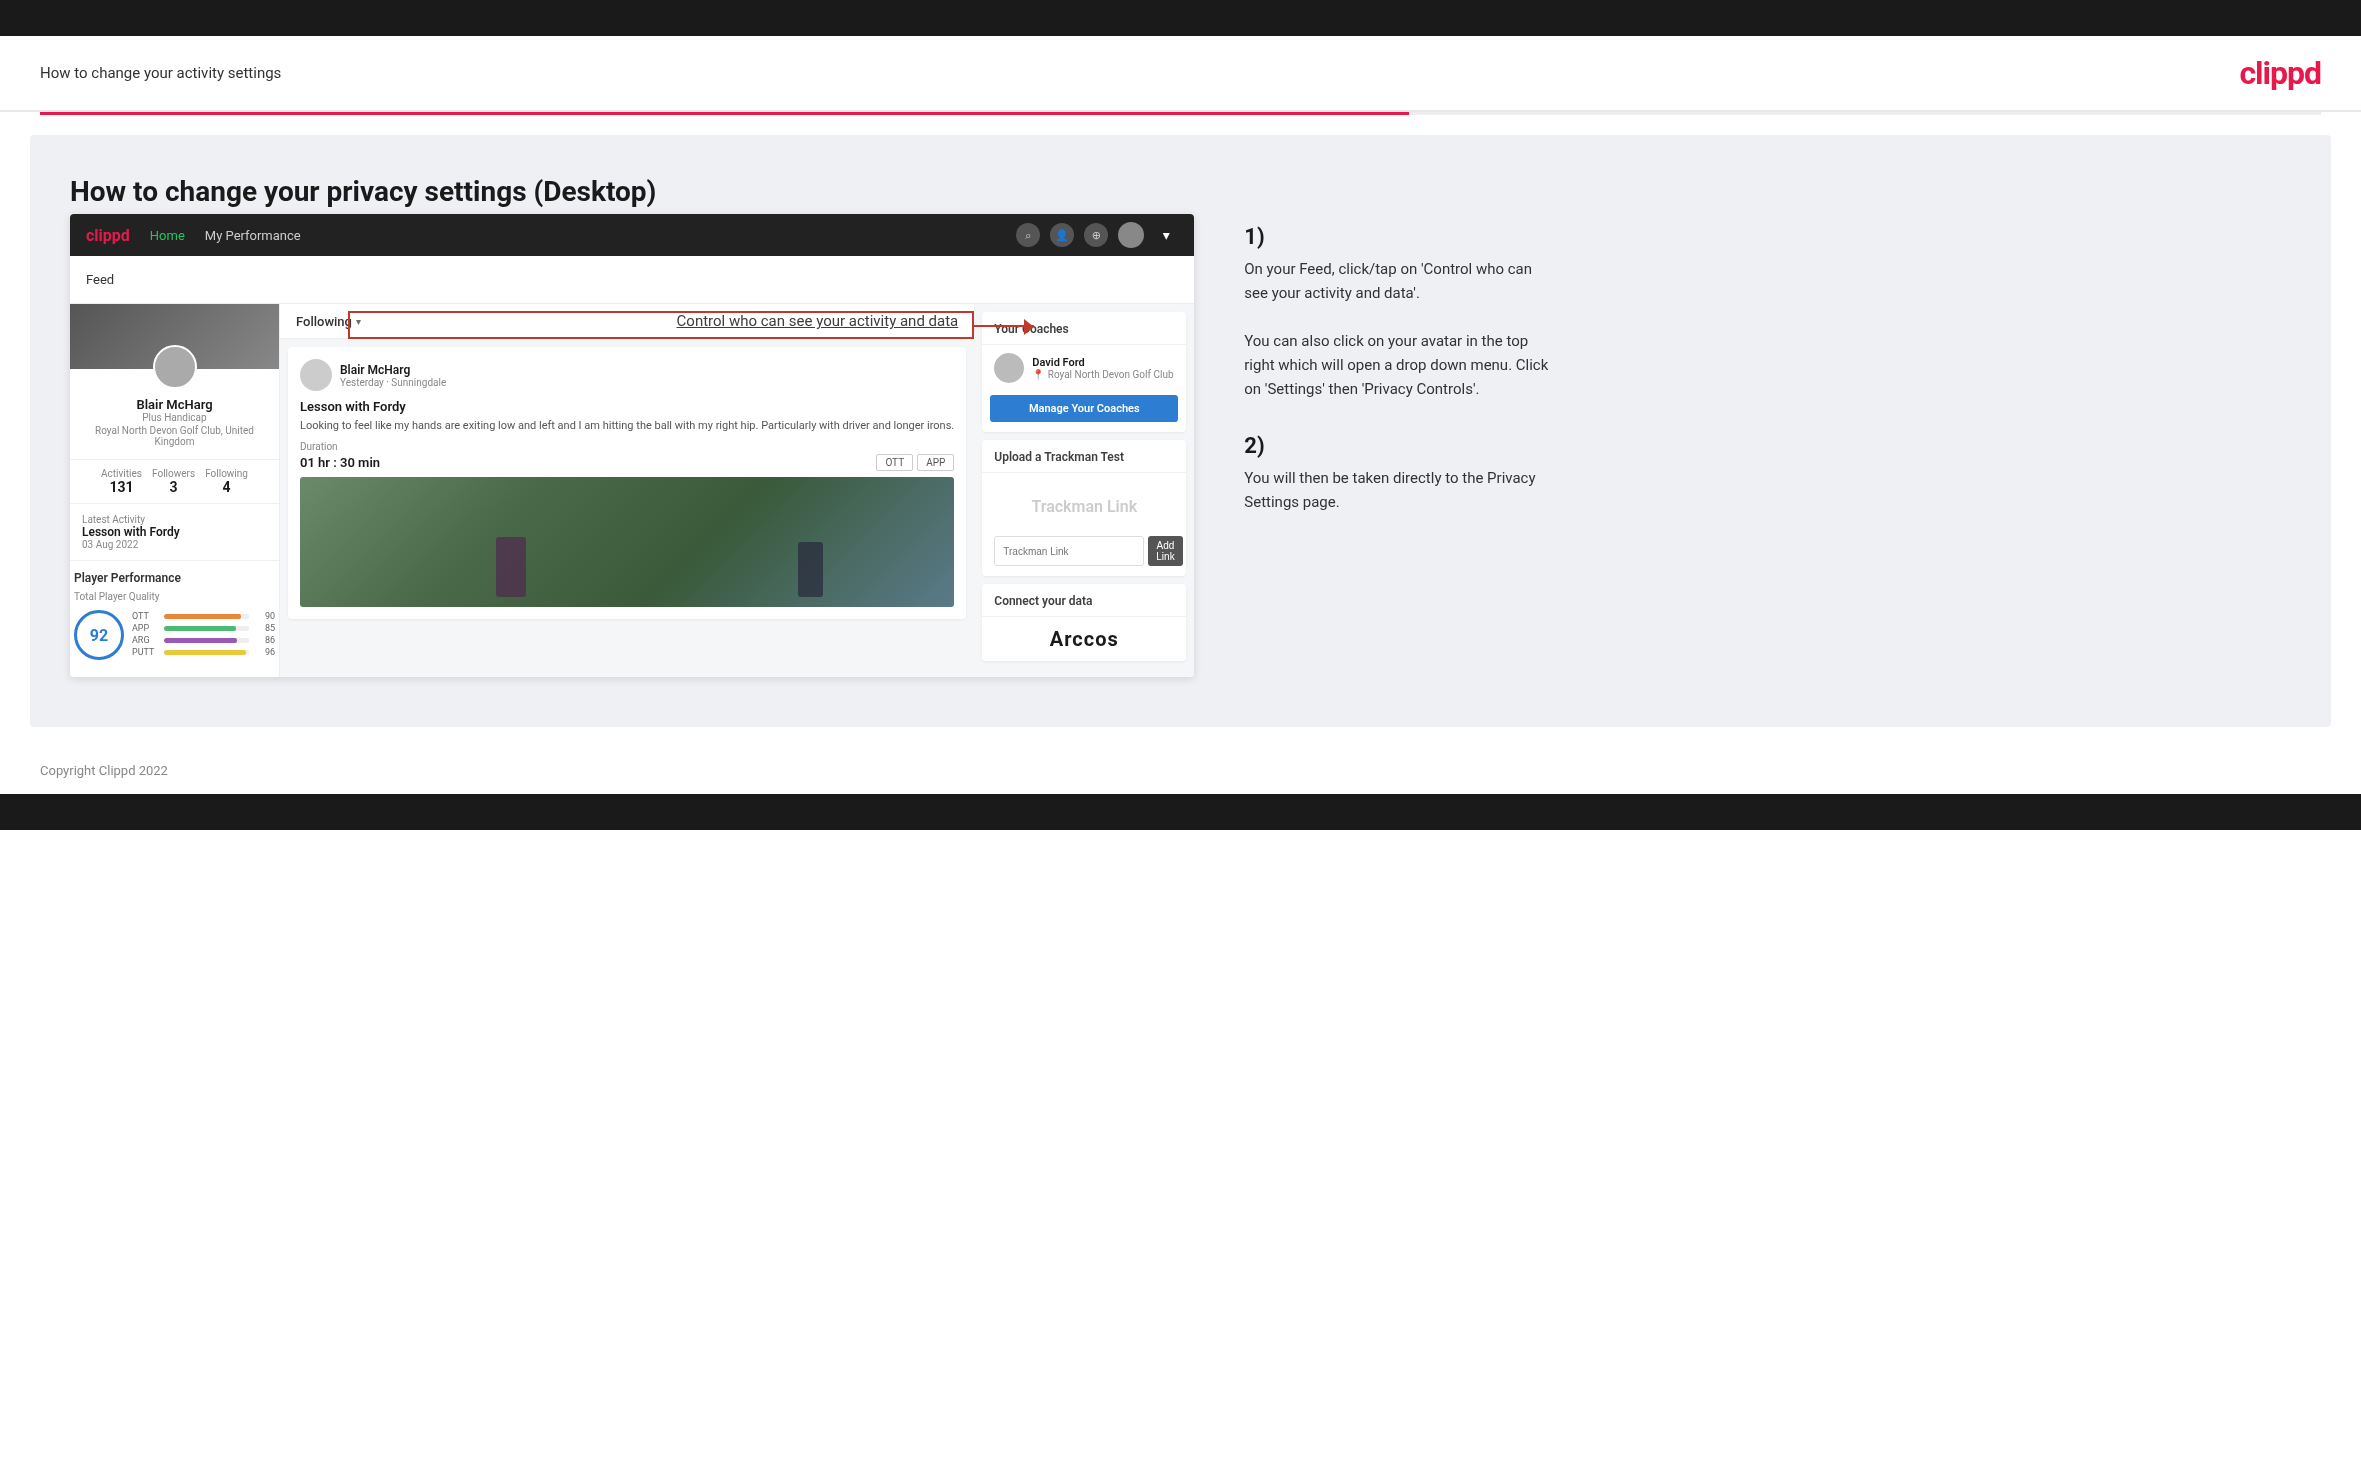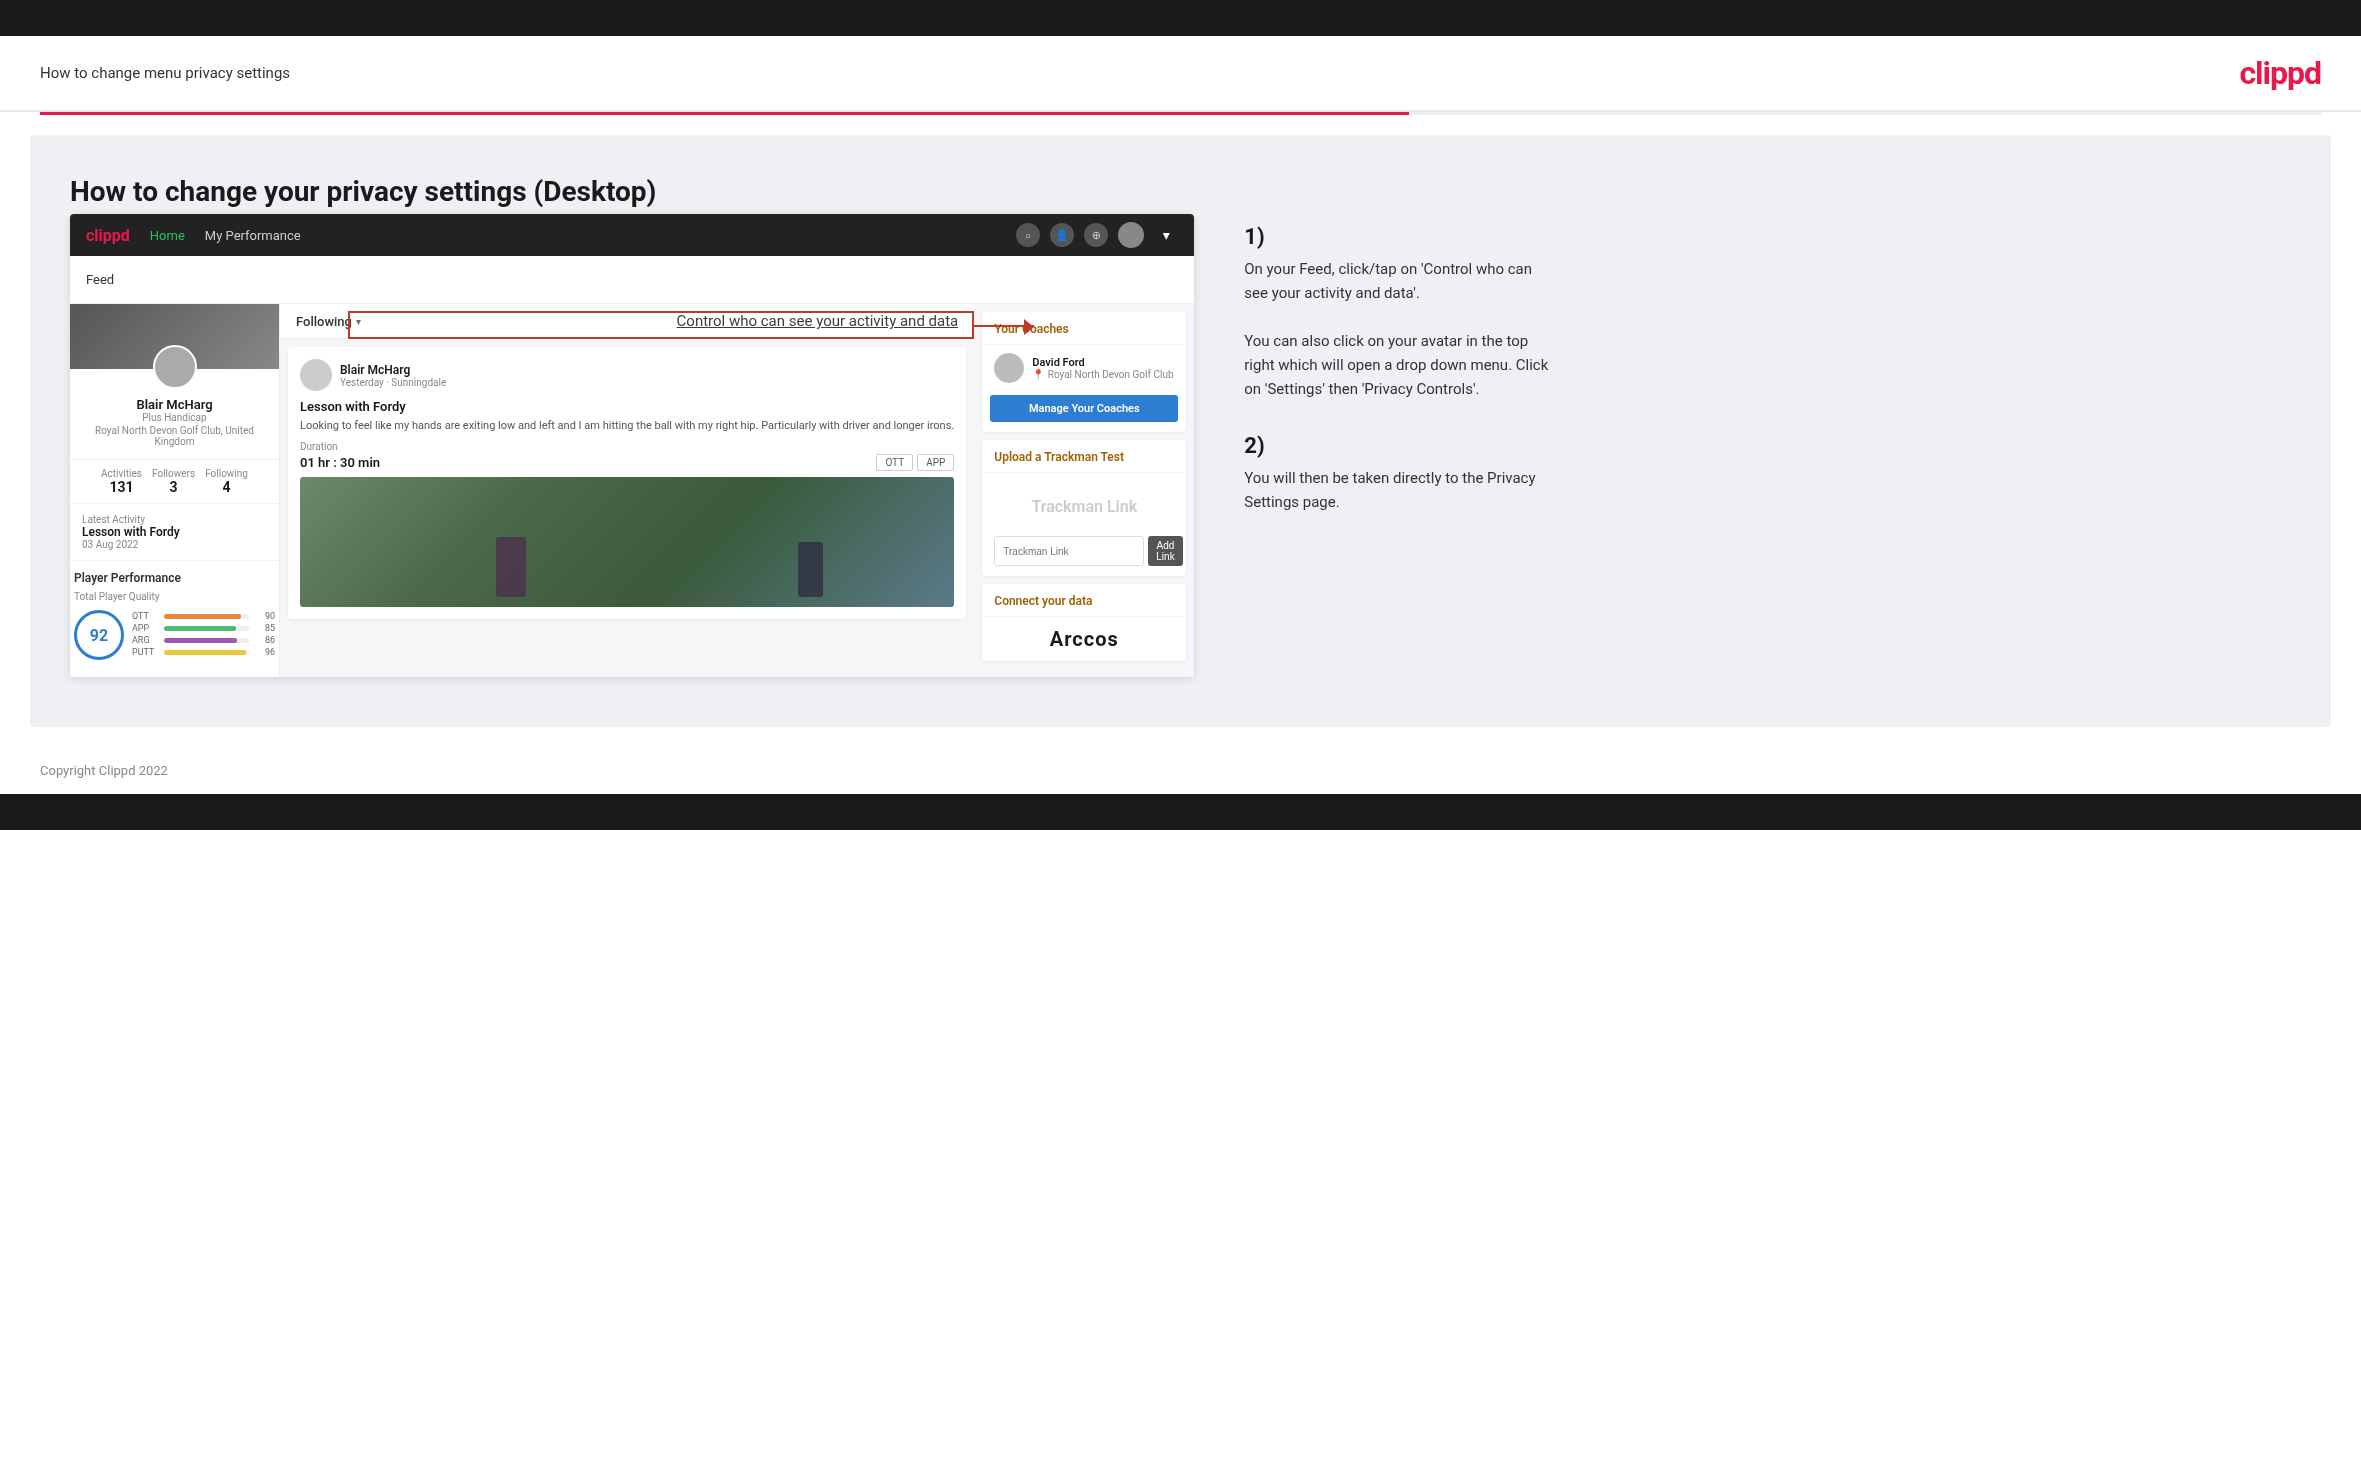--- a/index.html
+++ b/index.html
@@ -412,21 +412,21 @@
     .right-card {
       background: #fff;
       border-radius: 4px;
       margin-bottom: 8px;
       overflow: hidden;
       box-shadow: 0 1px 3px rgba(0,0,0,0.06);
     }
     .right-card-title {
       font-size: 12px;
       font-weight: 600;
-      color: #a16207;
+      color: #404040;
       padding: 10px 12px 8px;
       border-bottom: 1px solid #f0f0f0;
     }
     .coach-row {
       display: flex;
       align-items: center;
       gap: 8px;
       padding: 8px 12px;
     }
     .coach-avatar {
@@ -582,21 +582,21 @@
       border-bottom: 8px solid transparent;
       border-left: 10px solid #c0392b;
     }
   </style>
 </head>
 <body>
 
 <div class="top-bar"></div>
 
 <div class="header">
-  <span class="header-title">How to change menu privacy settings</span>
+  <span class="header-title">How to change your activity settings</span>
   <div class="logo">clippd</div>
 </div>
 <div class="header-accent"></div>
 
 <div class="main-content">
   <div class="page-title">How to change your privacy settings (Desktop)</div>
 
   <div class="two-col">
 
     <div class="app-screenshot-wrapper">

